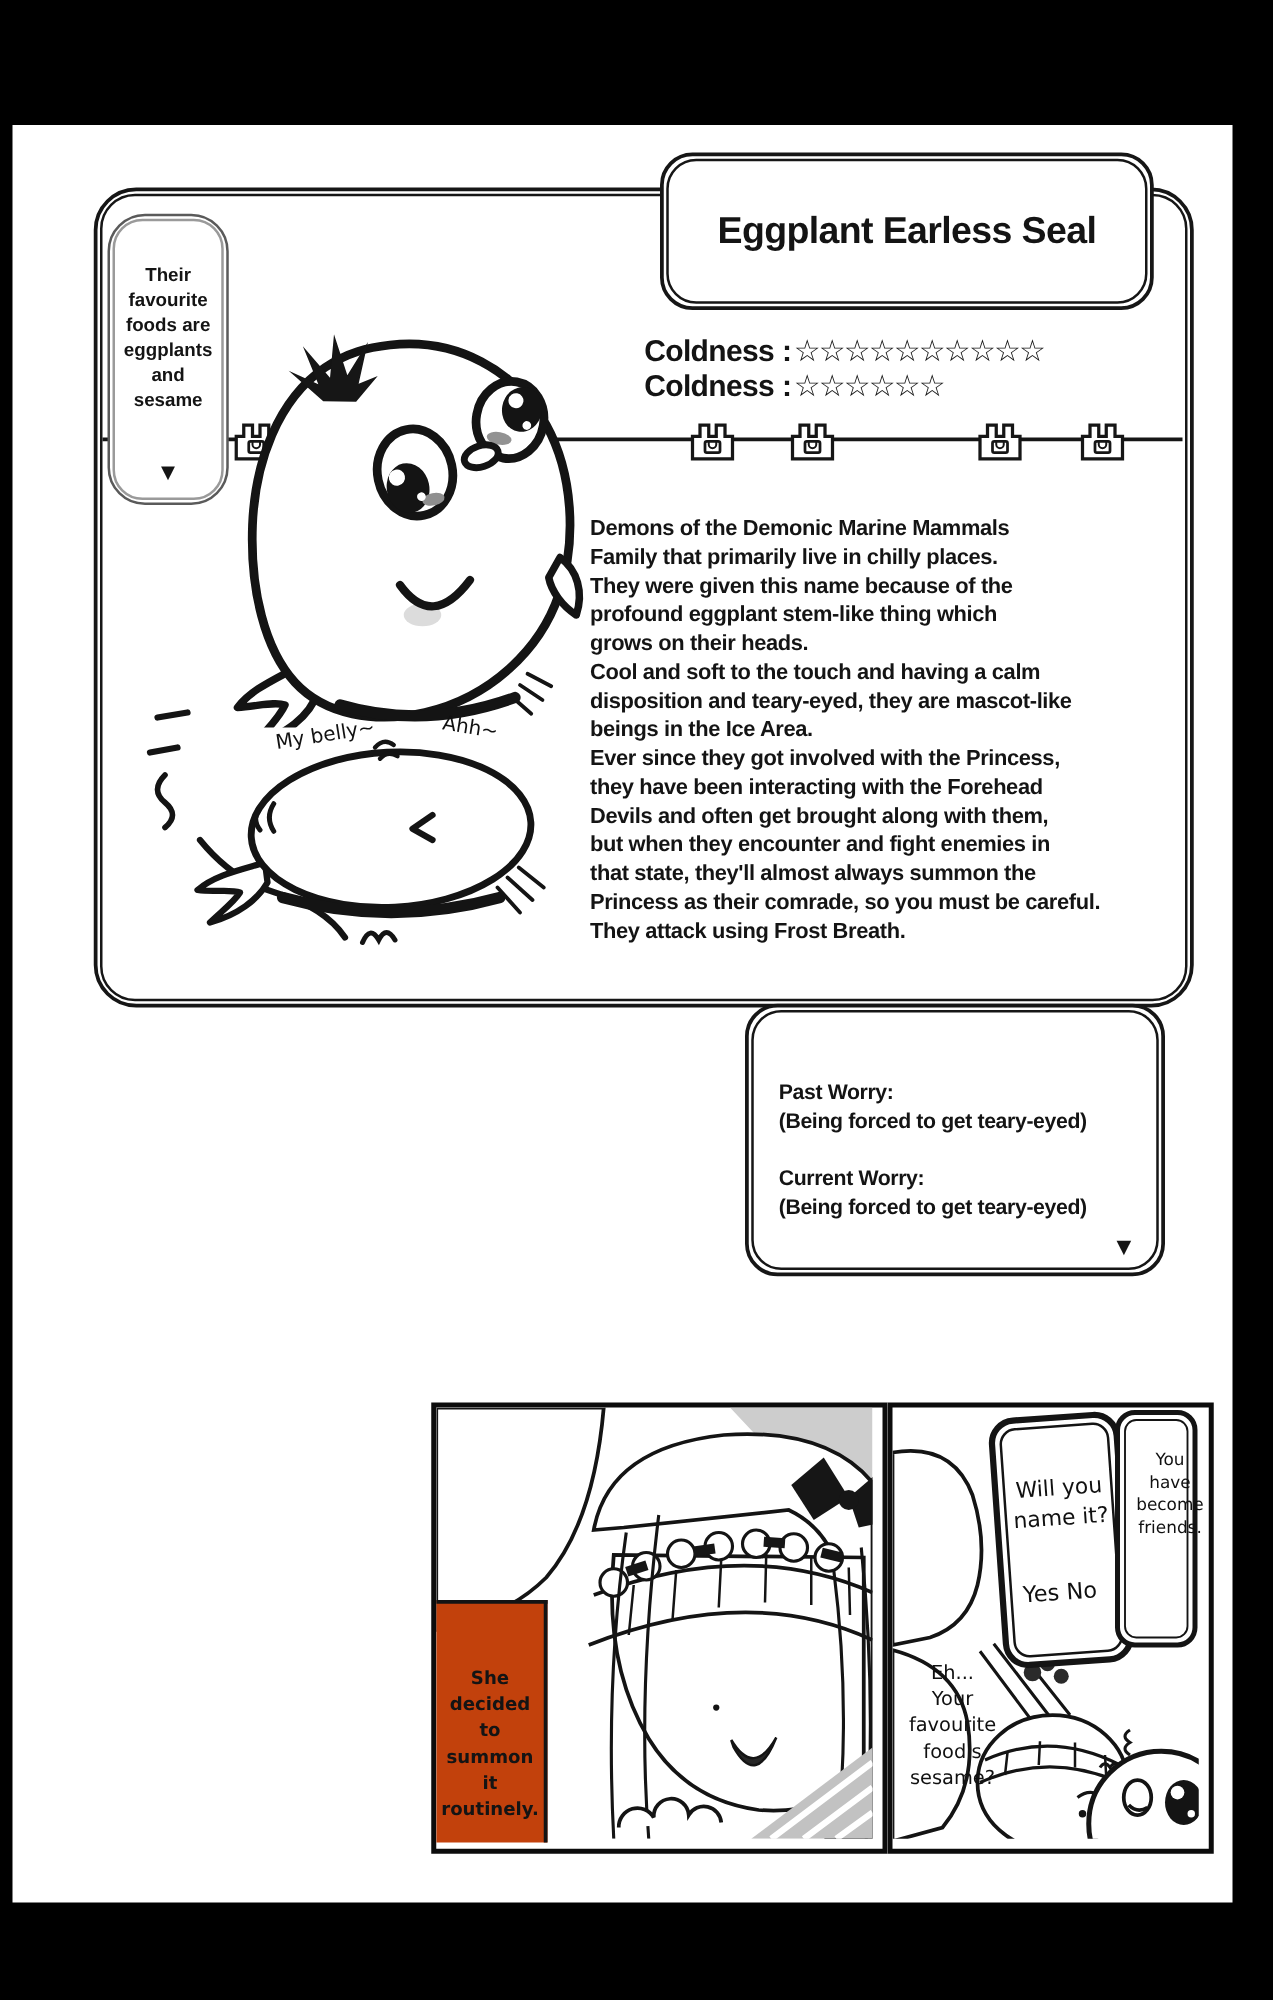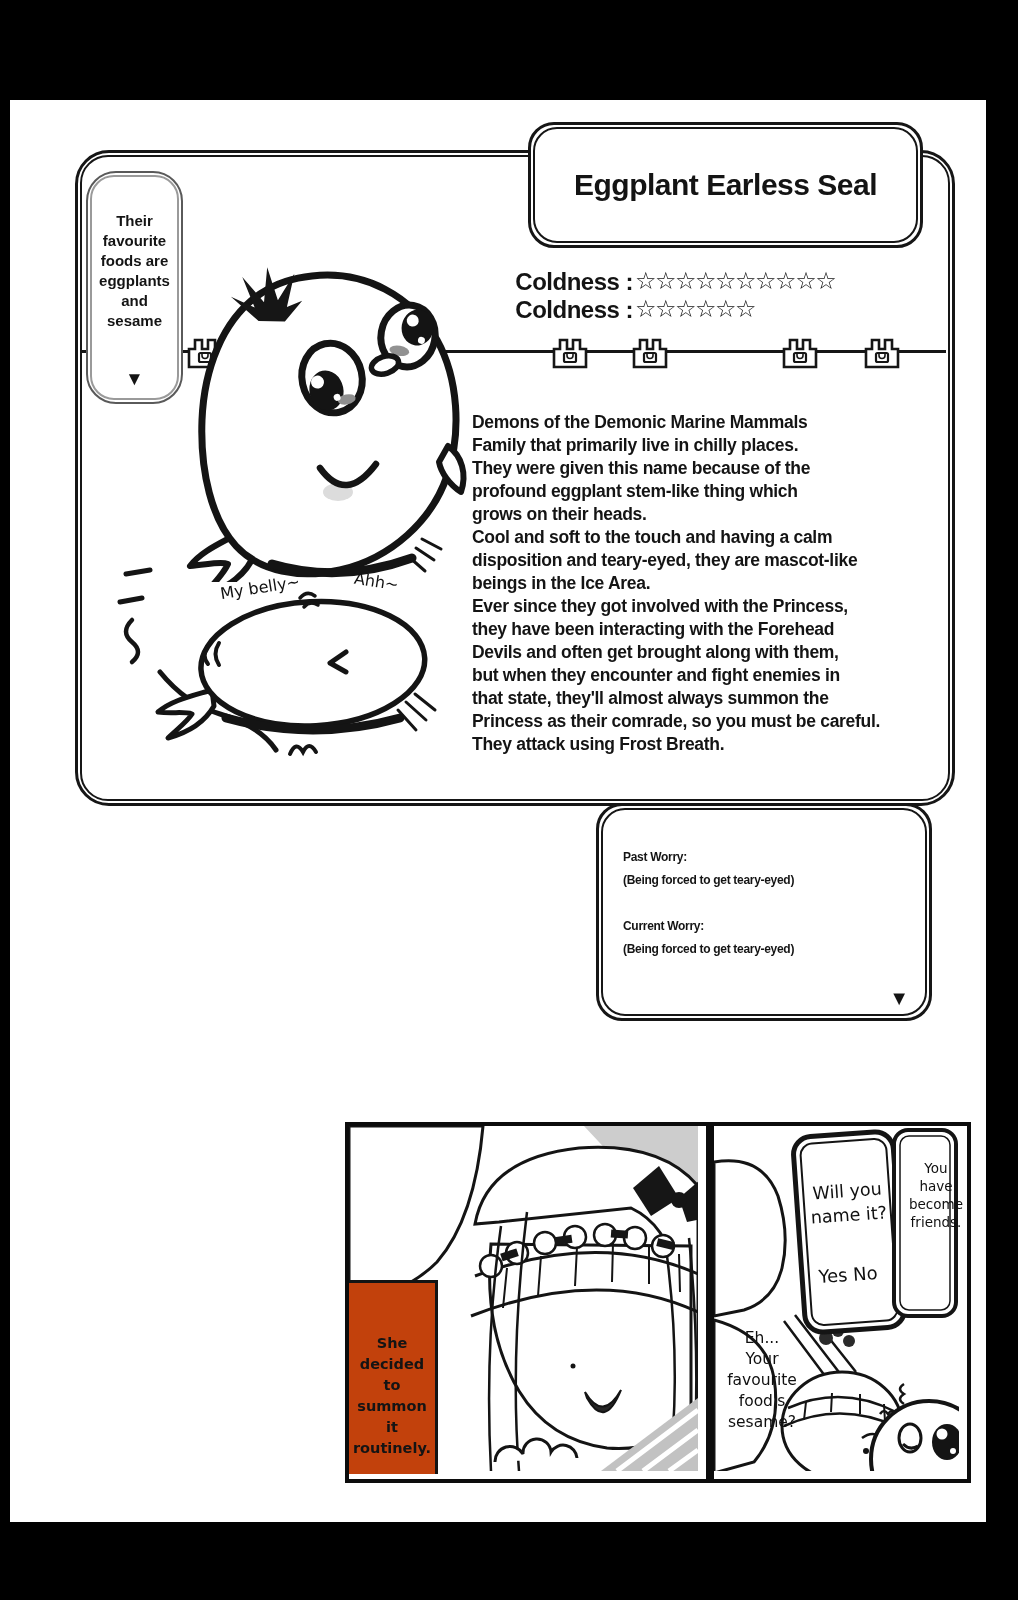--- a/index.html
+++ b/index.html
@@ -23,21 +23,21 @@
   .side-note{position:absolute;left:0;top:38px;width:100%;text-align:center;
              font-size:15px;line-height:20px;font-weight:bold;white-space:pre-line;}
   .side-arrow{position:absolute;bottom:12px;width:100%;text-align:center;font-size:19px;color:#141414;}
   .stats{left:455px;top:268px;width:480px;z-index:5;}
   .stat-row{display:flex;align-items:center;height:28px;}
   .stat-label{width:178px;text-align:right;font-size:24px;font-weight:bold;letter-spacing:-0.5px;}
   .stat-stars{font-family:"DejaVu Sans",sans-serif;font-size:24px;letter-spacing:-1.5px;margin-left:2px;margin-top:-2px;}
   .descr{left:472px;top:387px;width:466px;font-size:17.5px;line-height:23px;font-weight:bold;
          letter-spacing:-0.3px;white-space:pre-line;z-index:5;margin-top:24px;}
   .worry{left:596px;top:803px;width:330px;height:212px;border-radius:26px;z-index:5;}
-  .worry-inner{position:absolute;left:24px;top:40px;font-size:12px;line-height:23px;font-weight:bold;letter-spacing:-0.3px;}
+  .worry-inner{position:absolute;left:24px;top:56px;font-size:17px;line-height:23px;font-weight:bold;letter-spacing:-0.3px;}
   .worry-gap{margin-top:23px;}
   .worry-arrow{position:absolute;right:20px;bottom:8px;font-size:20px;}
   .doodle-label{font-family:"DejaVu Sans",sans-serif;font-size:16px;color:#111;z-index:5;white-space:nowrap;}
   .panel{border:4px solid #0c0c0c;background:#fff;overflow:hidden;z-index:5;}
   .p1{left:345px;top:1122px;width:357px;height:353px;}
   .p2{left:710px;top:1122px;width:253px;height:353px;}
   .comic-text{position:absolute;text-align:center;white-space:pre-line;
               font-family:"DejaVu Sans",sans-serif;color:#101010;z-index:4;}
   .p1-speech{left:8px;top:16px;width:124px;font-size:22px;line-height:29px;}
   .caption{position:absolute;left:0;top:154px;width:86px;height:191px;background:#c2410c;

